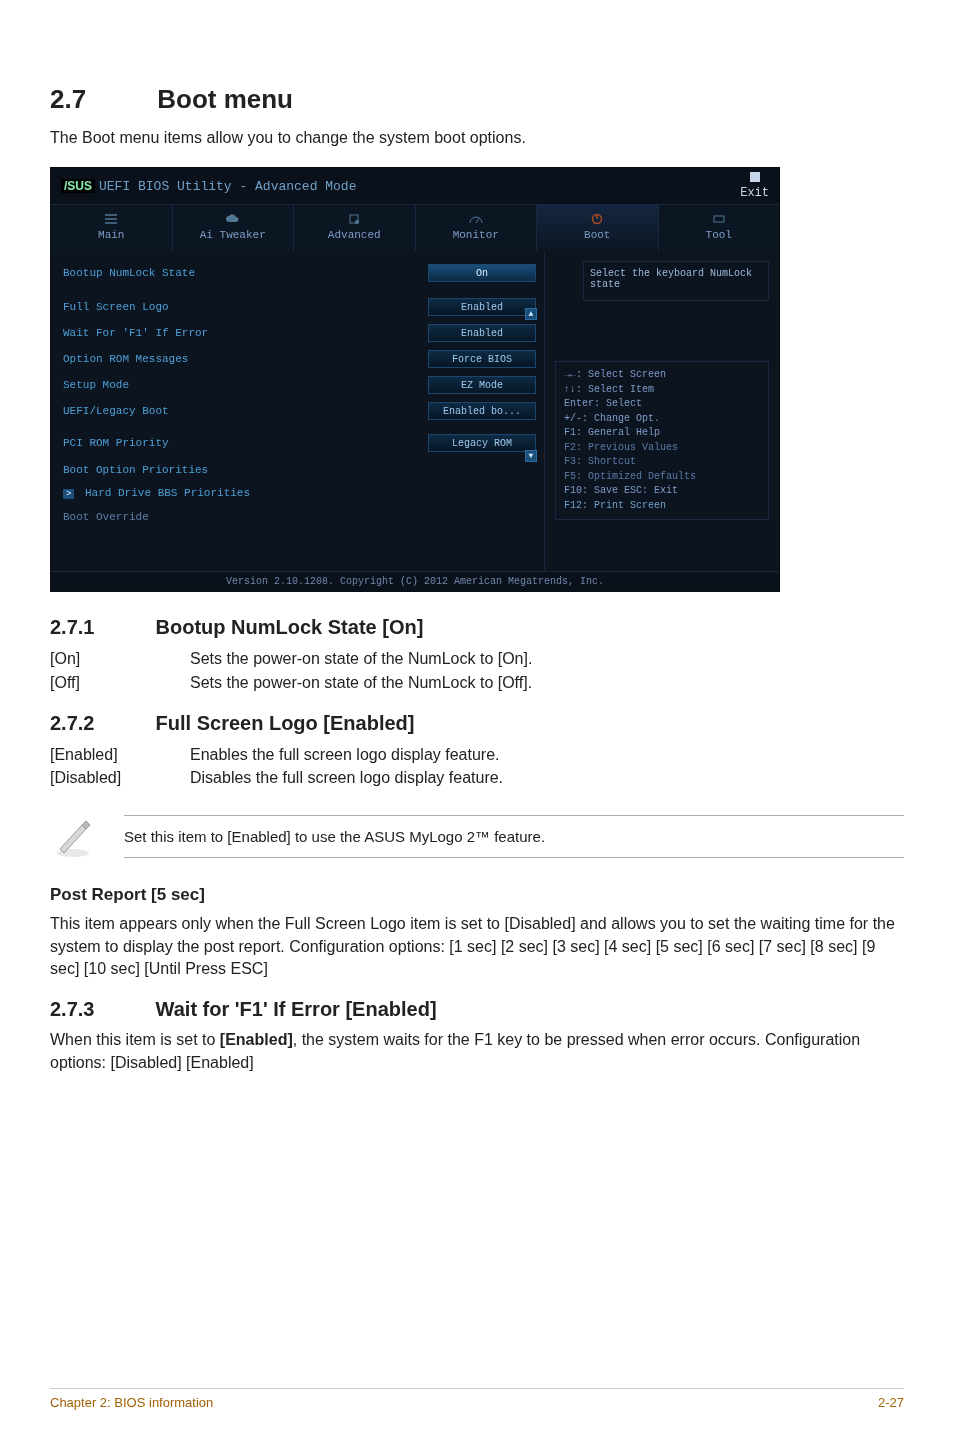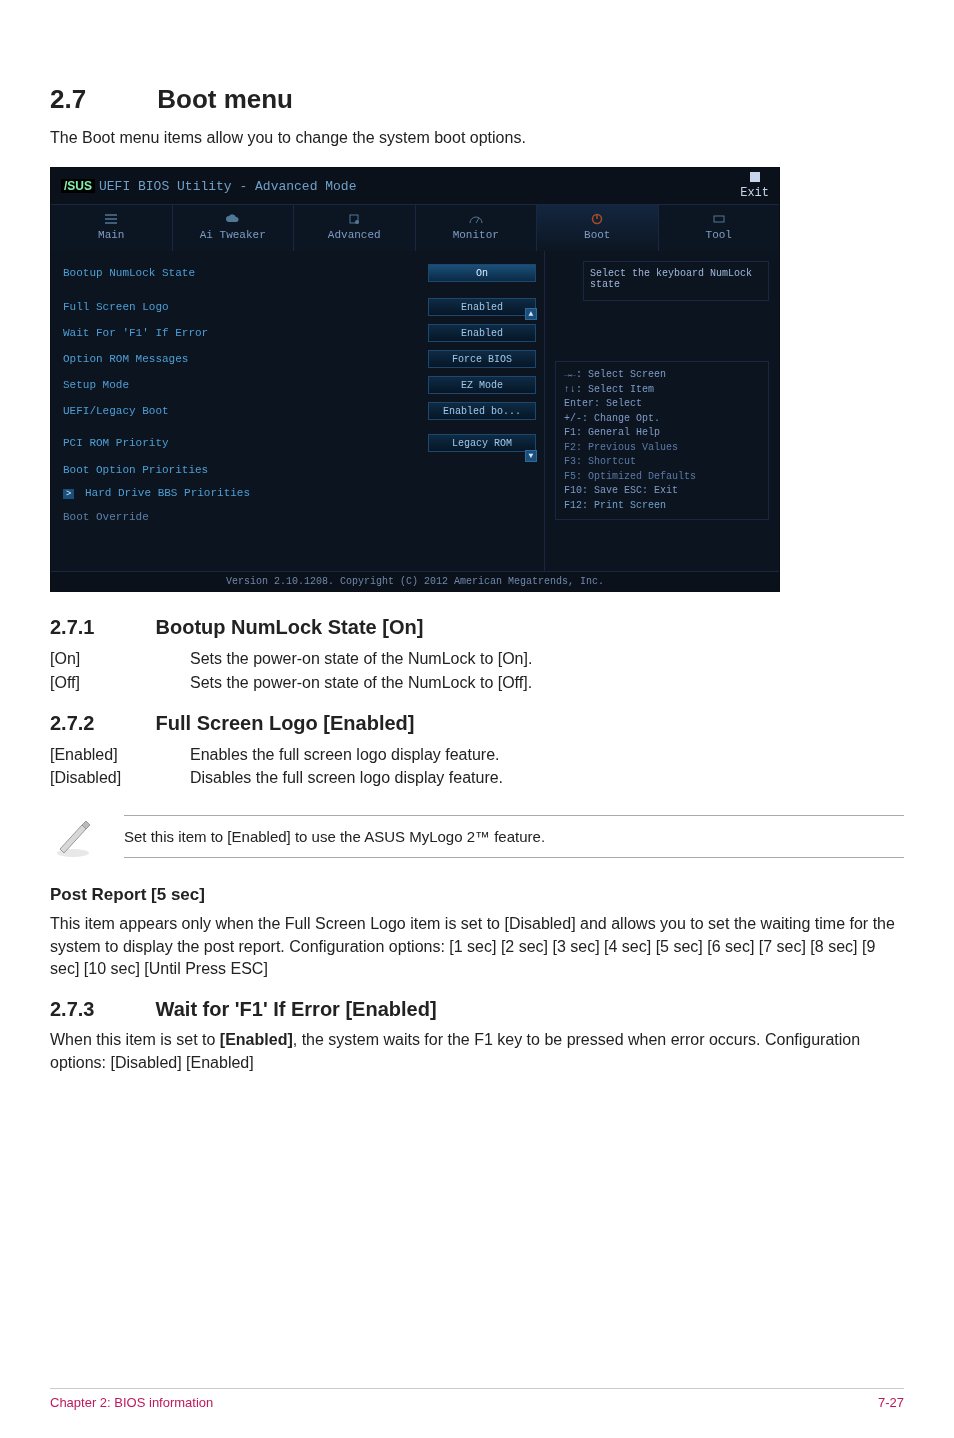--- a/index.html
+++ b/index.html
@@ -164,21 +164,21 @@
   h3.bold { font-size:17px; font-weight:bold; margin:10px 0 8px 0;}
   .footer {
     position:absolute;
     bottom:28px;
     left:50px; right:50px;
     border-top:1px solid #ccc;
     padding-top:6px;
     display:flex;
     justify-content:space-between;
     font-size:13px;
-    color:#be185d;
+    color:#a16207;
   }
 </style>
 </head>
 <body>
 
 <div class="section-heading">
   <span class="sec-num">2.7</span>
   <span>Boot menu</span>
 </div>
 <p class="body-text">The Boot menu items allow you to change the system boot options.</p>
@@ -338,14 +338,14 @@
 <div class="subheading">
   <span class="sub-num">2.7.3</span>
   <span>Wait for 'F1' If Error [Enabled]</span>
 </div>
 <p class="body-text">
   <span>When this item is set to </span><b>[Enabled]</b><span>, the system waits for the F1 key to be pressed when error occurs. Configuration options: [Disabled] [Enabled]</span>
 </p>
 
 <div class="footer">
   <span>Chapter 2: BIOS information</span>
-  <span>7-27</span>
+  <span>2-27</span>
 </div>
 
 </body></html>

